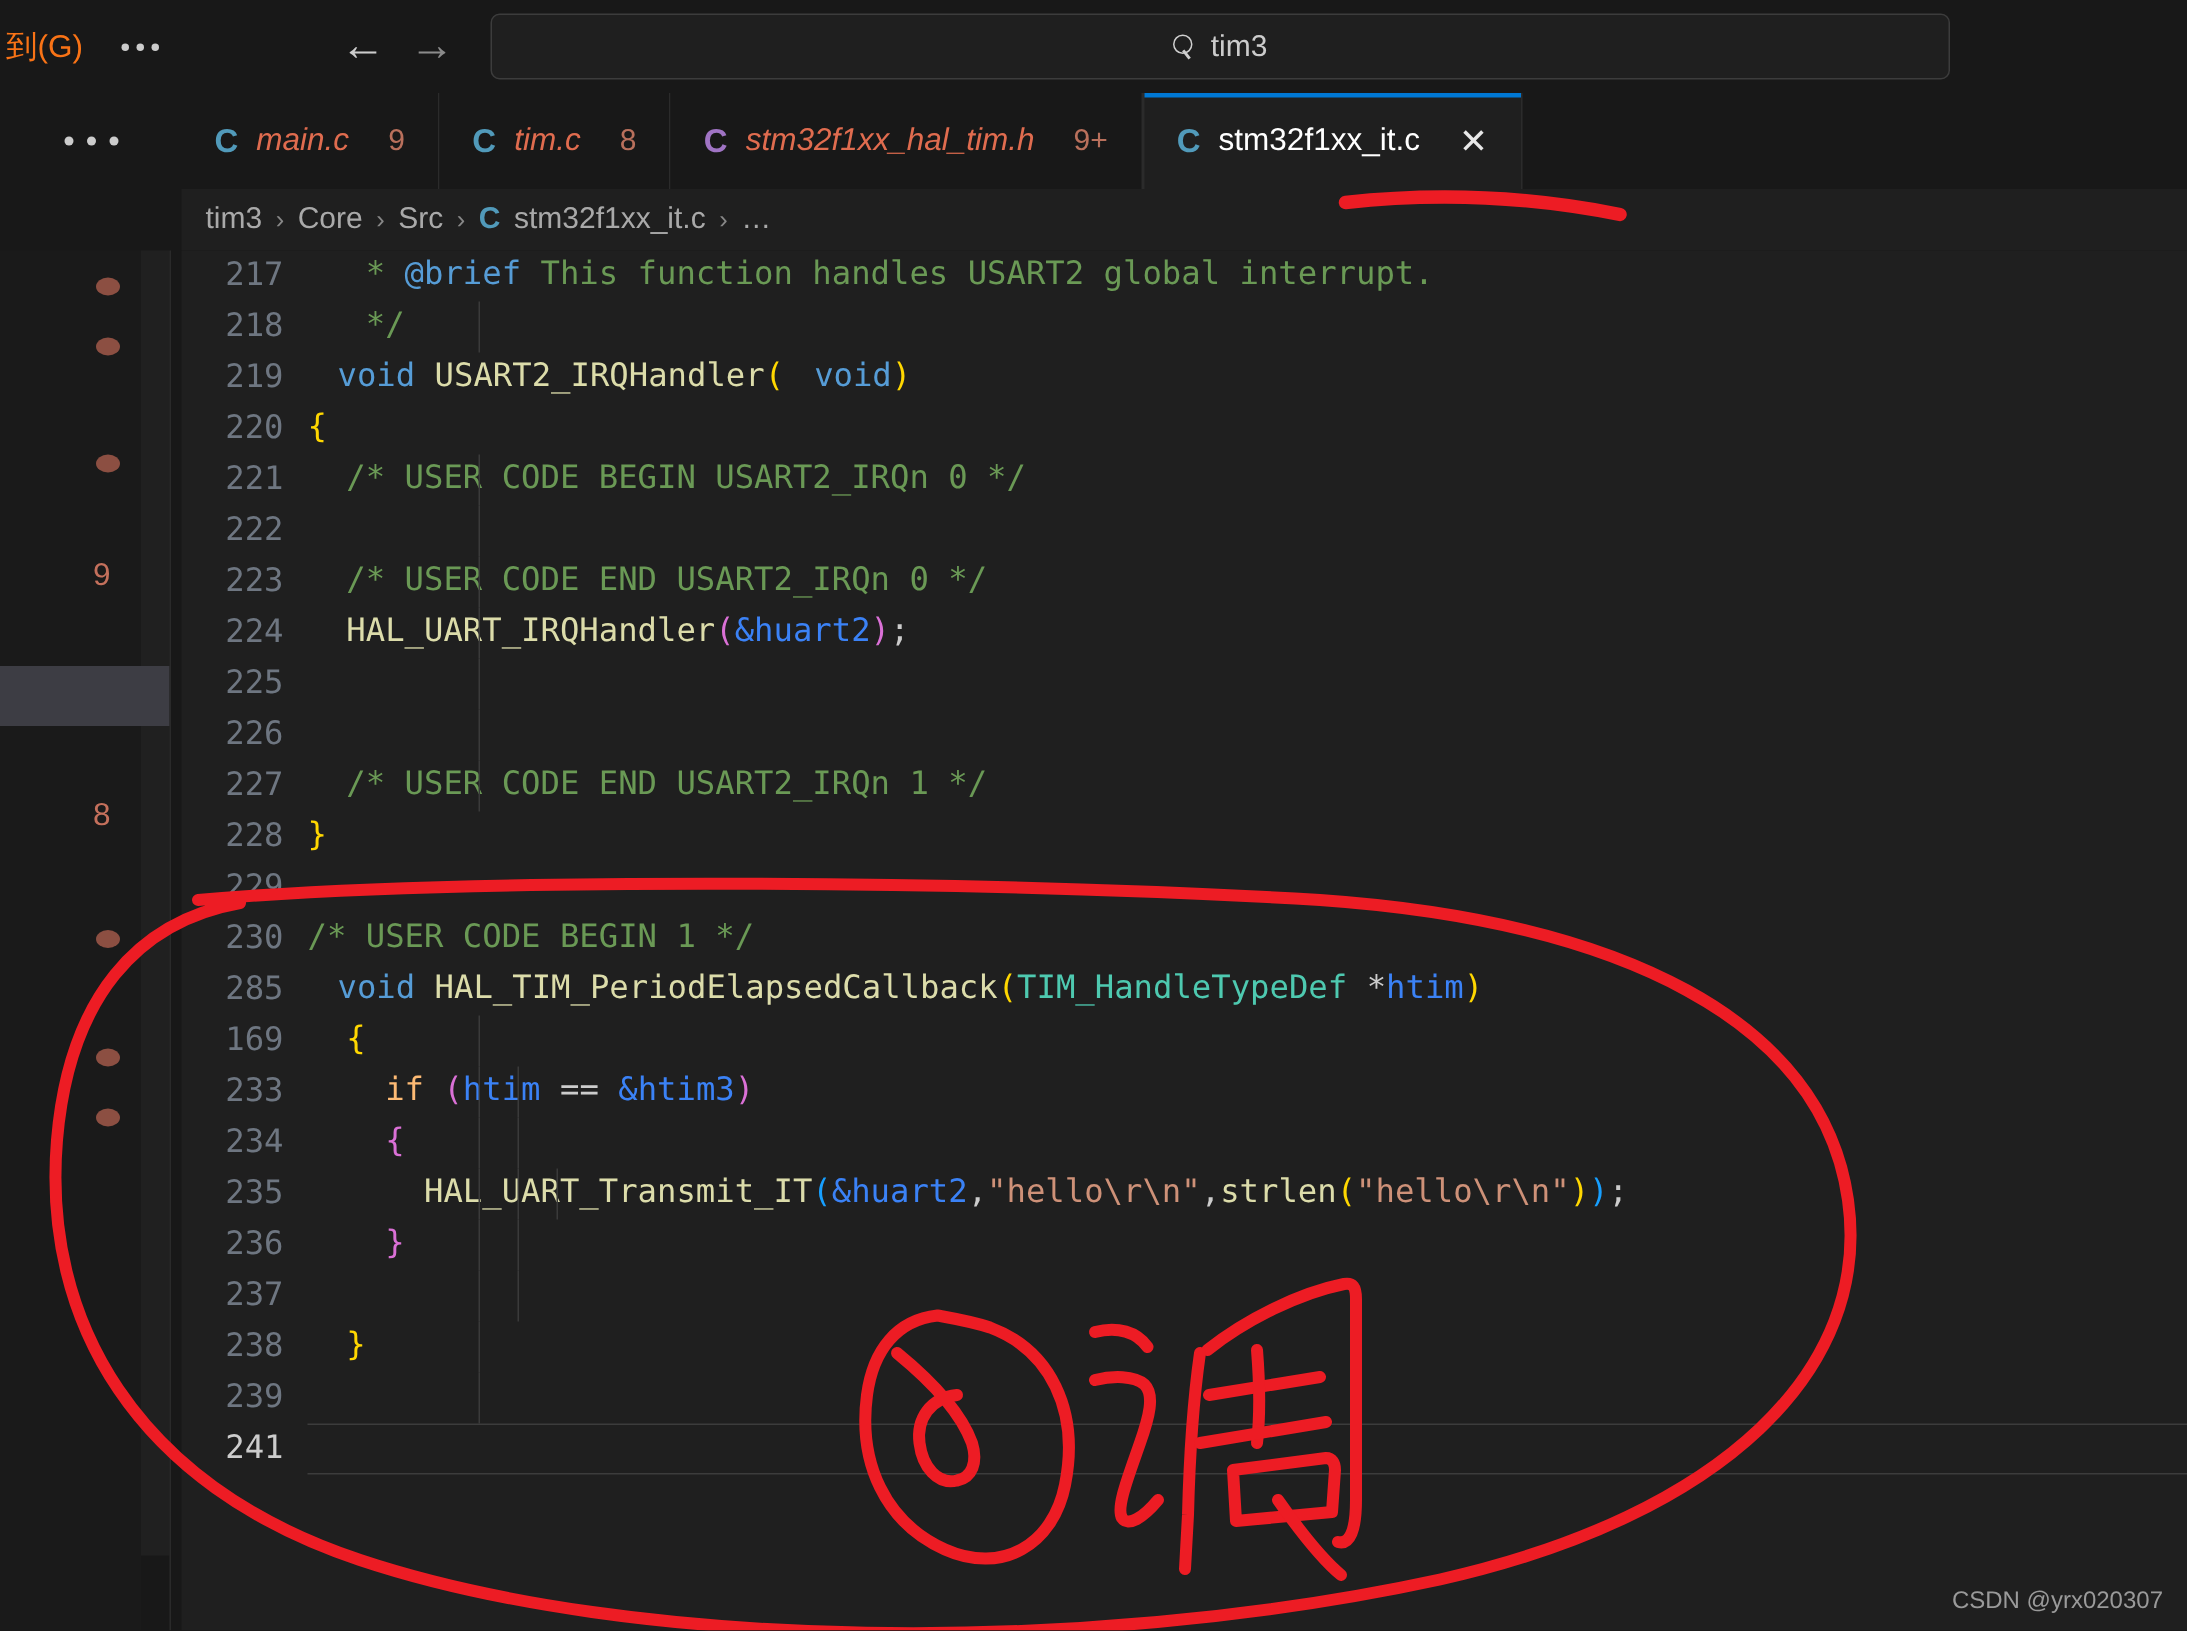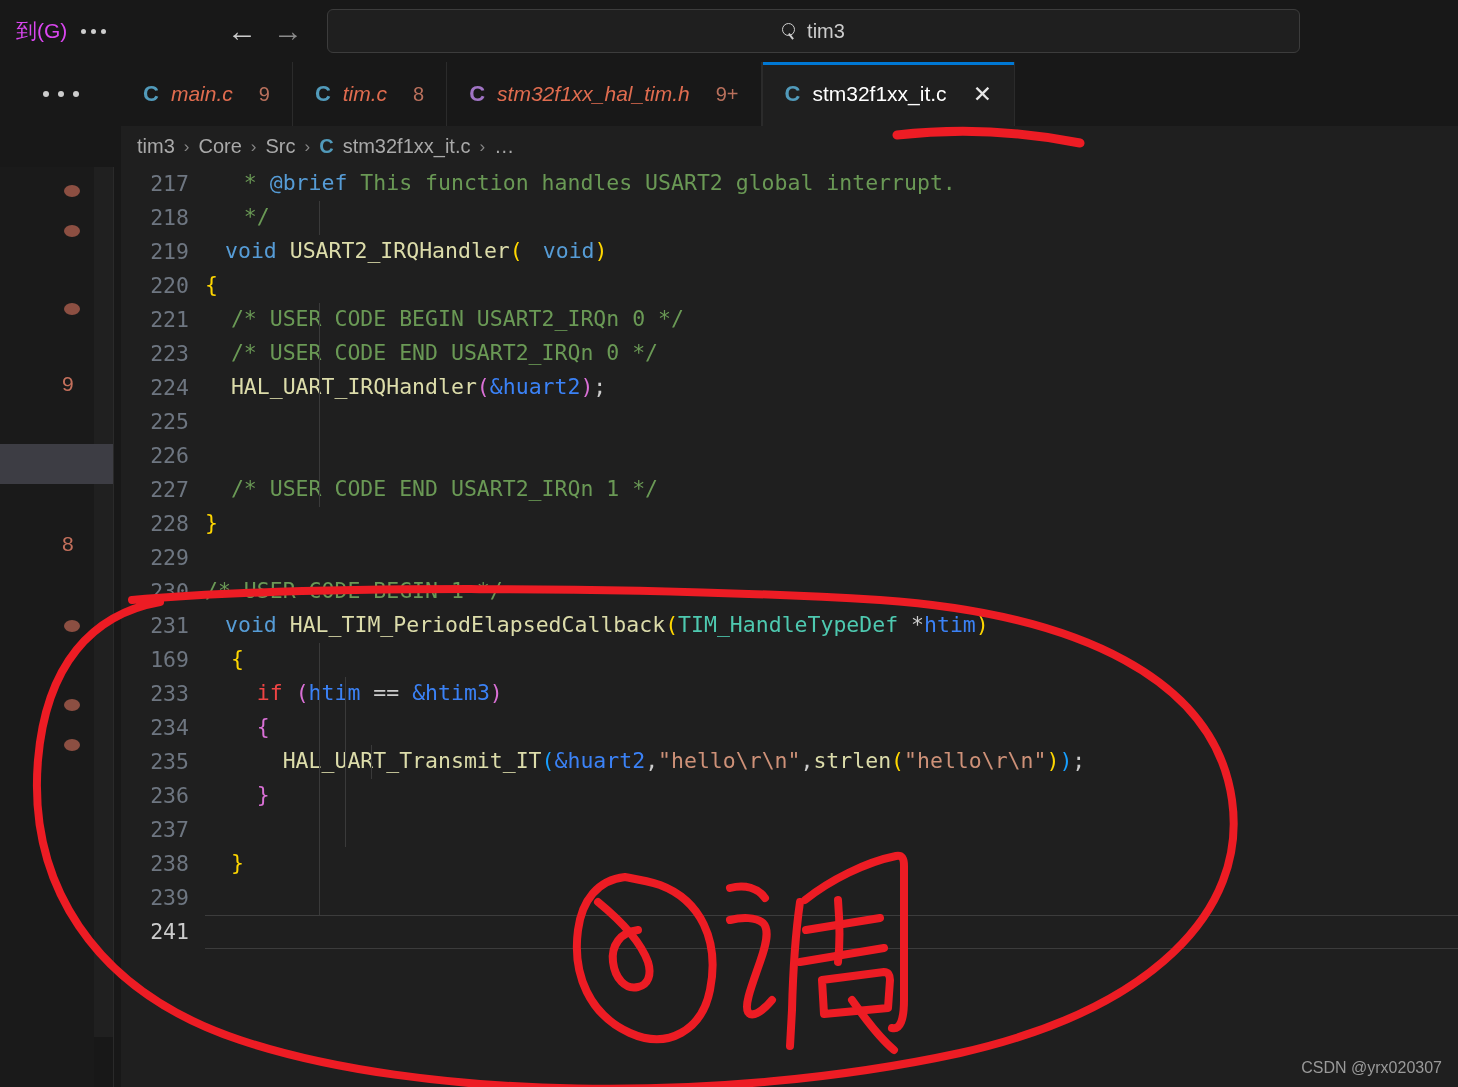--- a/index.html
+++ b/index.html
@@ -11,22 +11,22 @@
   }
   #root { position: relative; width: 1458px; height: 1087px; background: #181818; }
 
   
   .titlebar {
     position: absolute; left: 0; top: 0; width: 1458px; height: 62px;
     background: #181818;
     display: flex; align-items: center;
   }
   .menu-fragment {
-    position: absolute; left: 16px; top: 17px;
-    font-size: 21px; color: #d946ef; letter-spacing: 0px;
+    position: absolute; left: 4px; top: 17px;
+    font-size: 21px; color: #f97316; letter-spacing: 0px;
     white-space: nowrap;
   }
   .tb-dots {
     position: absolute; left: 74px; top: 16px;
     width: 38px; height: 30px;
     display: flex; align-items: center; justify-content: center;
     gap: 5px;
   }
   .tb-dots i { width: 5px; height: 5px; border-radius: 50%; background: #cccccc; display:block;}
   .nav-arrow {
@@ -186,21 +186,21 @@
   .g3 { left: 166px; }
 
   
   .c-com   { color: #6a9955; }
   .c-tag   { color: #569cd6; }
   .c-kw    { color: #569cd6; margin-left: 20px; }
   .c-fn    { color: #dcdcaa; }
   .c-type  { color: #4ec9b0; }
   .c-var   { color: #3b82f6; }
   .c-str   { color: #ce9178; }
-  .c-ctl   { color: #ef4444; }
+  .c-ctl   { color: #fdba74; }
   .c-p1    { color: #ffd700; }
   .c-p2    { color: #da70d6; }
   .c-p3    { color: #179fff; }
   .c-pl    { color: #cccccc; }
 
   
   .anno { position: absolute; left: 0; top: 0; width: 1458px; height: 1087px; pointer-events: none; }
 
   
   .watermark {
@@ -291,29 +291,30 @@
     <div class="ov-slider"></div>
     <div class="panel-divider"></div>
   </div>
 
   <div class="editor" id="editor">
       <div class="code-line"><div class="ln">217</div><div class="src"><span class="c-com">   * </span><span class="c-tag">@brief</span><span class="c-com"> This function handles USART2 global interrupt.</span></div></div>
       <div class="code-line"><div class="ln">218</div><div class="src"><span class="guide g1"></span><span class="c-com">   */</span></div></div>
       <div class="code-line"><div class="ln">219</div><div class="src"><span class="c-kw">void</span><span class="c-pl"> </span><span class="c-fn">USART2_IRQHandler</span><span class="c-p1">(</span><span class="c-kw">void</span><span class="c-p1">)</span></div></div>
       <div class="code-line"><div class="ln">220</div><div class="src"><span class="c-p1">{</span></div></div>
       <div class="code-line"><div class="ln">221</div><div class="src"><span class="guide g1"></span><span class="c-com">  /* USER CODE BEGIN USART2_IRQn 0 */</span></div></div>
+      <div class="code-line"><div class="ln">222</div><div class="src"><span class="guide g1"></span></div></div>
       <div class="code-line"><div class="ln">223</div><div class="src"><span class="guide g1"></span><span class="c-com">  /* USER CODE END USART2_IRQn 0 */</span></div></div>
       <div class="code-line"><div class="ln">224</div><div class="src"><span class="guide g1"></span><span class="c-pl">  </span><span class="c-fn">HAL_UART_IRQHandler</span><span class="c-p2">(</span><span class="c-var">&amp;huart2</span><span class="c-p2">)</span><span class="c-pl">;</span></div></div>
       <div class="code-line"><div class="ln">225</div><div class="src"><span class="guide g1"></span></div></div>
       <div class="code-line"><div class="ln">226</div><div class="src"><span class="guide g1"></span></div></div>
       <div class="code-line"><div class="ln">227</div><div class="src"><span class="guide g1"></span><span class="c-com">  /* USER CODE END USART2_IRQn 1 */</span></div></div>
       <div class="code-line"><div class="ln">228</div><div class="src"><span class="c-p1">}</span></div></div>
       <div class="code-line"><div class="ln">229</div><div class="src"></div></div>
       <div class="code-line"><div class="ln">230</div><div class="src"><span class="c-com">/* USER CODE BEGIN 1 */</span></div></div>
-      <div class="code-line"><div class="ln">231</div><div class="src"><span class="c-kw">void</span><span class="c-pl"> </span><span class="c-fn">HAL_TIM_PeriodElapsedCallback</span><span class="c-p1">(</span><span class="c-type">TIM_HandleTypeDef</span><span class="c-pl"> *</span><span class="c-var">htim</span><span class="c-p1">)</span></div></div>
+      <div class="code-line"><div class="ln">285</div><div class="src"><span class="c-kw">void</span><span class="c-pl"> </span><span class="c-fn">HAL_TIM_PeriodElapsedCallback</span><span class="c-p1">(</span><span class="c-type">TIM_HandleTypeDef</span><span class="c-pl"> *</span><span class="c-var">htim</span><span class="c-p1">)</span></div></div>
       <div class="code-line"><div class="ln">169</div><div class="src"><span class="guide g1"></span><span class="c-p1">  {</span></div></div>
       <div class="code-line"><div class="ln">233</div><div class="src"><span class="guide g1"></span><span class="guide g2"></span><span class="c-pl">    </span><span class="c-ctl">if</span><span class="c-pl"> </span><span class="c-p2">(</span><span class="c-var">htim</span><span class="c-pl"> </span><span class="c-pl">==</span><span class="c-pl"> </span><span class="c-var">&amp;htim3</span><span class="c-p2">)</span></div></div>
       <div class="code-line"><div class="ln">234</div><div class="src"><span class="guide g1"></span><span class="guide g2"></span><span class="c-p2">    {</span></div></div>
       <div class="code-line"><div class="ln">235</div><div class="src"><span class="guide g1"></span><span class="guide g2"></span><span class="guide g3"></span><span class="c-pl">      </span><span class="c-fn">HAL_UART_Transmit_IT</span><span class="c-p3">(</span><span class="c-var">&amp;huart2</span><span class="c-pl">,</span><span class="c-str">"hello\r\n"</span><span class="c-pl">,</span><span class="c-fn">strlen</span><span class="c-p1">(</span><span class="c-str">"hello\r\n"</span><span class="c-p1">)</span><span class="c-p3">)</span><span class="c-pl">;</span></div></div>
       <div class="code-line"><div class="ln">236</div><div class="src"><span class="guide g1"></span><span class="guide g2"></span><span class="c-p2">    }</span></div></div>
       <div class="code-line"><div class="ln">237</div><div class="src"><span class="guide g1"></span><span class="guide g2"></span></div></div>
       <div class="code-line"><div class="ln">238</div><div class="src"><span class="guide g1"></span><span class="c-p1">  }</span></div></div>
       <div class="code-line"><div class="ln">239</div><div class="src"><span class="guide g1"></span></div></div>
       <div class="code-line current"><div class="ln">241</div><div class="src"></div></div>
     </div>

